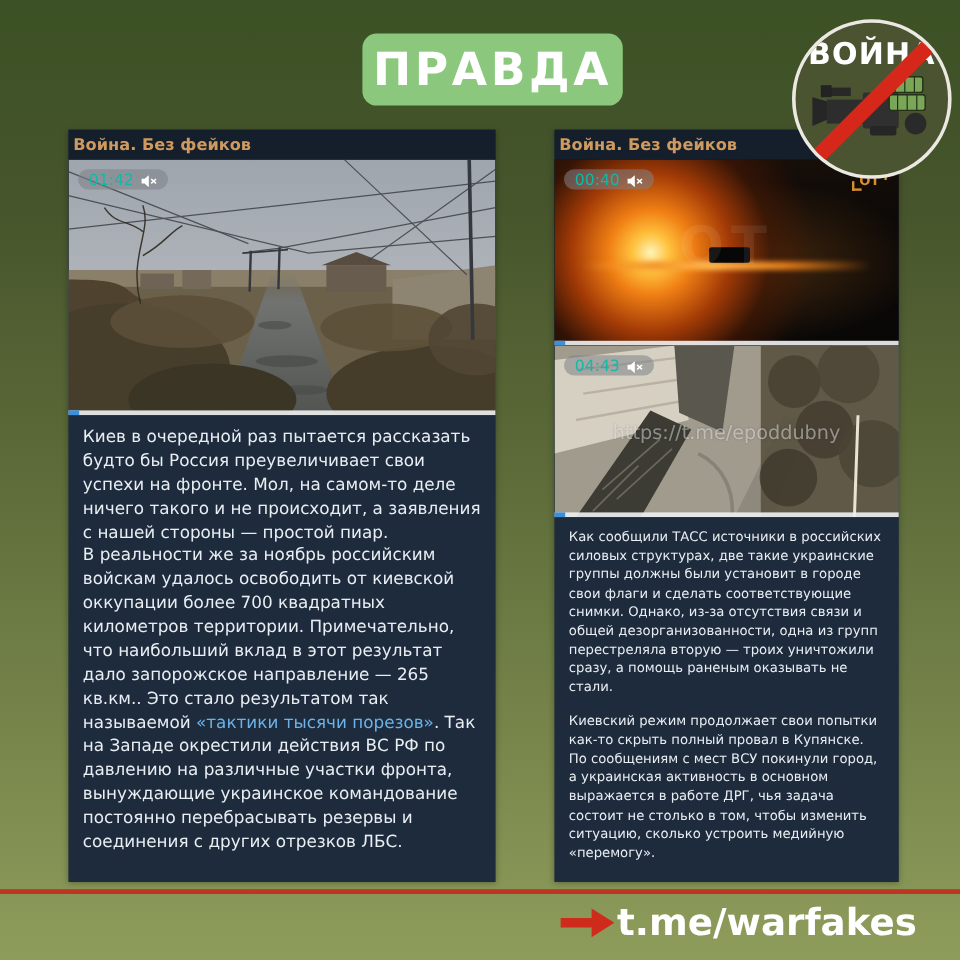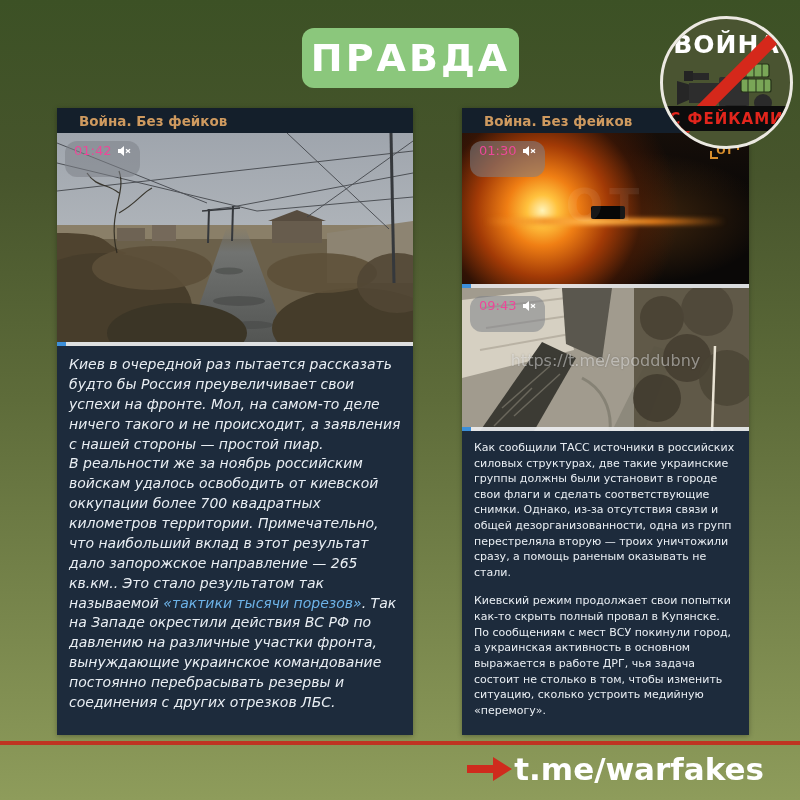--- a/index.html
+++ b/index.html
@@ -27,32 +27,32 @@
   .logo-stripe{position:absolute;left:50%;top:52%;width:160px;height:13px;background:var(--logo-red);
     transform:translate(-50%,-50%) rotate(-45deg);z-index:2;}
   .logo-band{position:absolute;left:-5px;right:-5px;bottom:15px;height:25px;background:var(--band-bg);
     display:flex;align-items:center;justify-content:center;z-index:3;}
   .logo-band span{color:#e2251c;font-size:15px;font-weight:800;letter-spacing:1px;}
 
   
   .post{position:absolute;top:108px;background:var(--panel-bg);box-shadow:0 1px 5px rgba(0,0,0,.3);overflow:hidden;}
   .post.left{left:57px;width:356px;height:627px;}
   .post.right{left:462px;width:287px;height:627px;}
-  .post-header{height:25px;background:var(--header-bg);display:flex;align-items:center;padding:0 22px;}
+  .post-header{height:25px;background:var(--header-bg);display:flex;align-items:center;padding:0 4px;}
   .post-header span{color:var(--channel-orange);font-size:13.5px;font-weight:bold;}
   .video{position:relative;overflow:hidden;}
   .video.road{height:213px;}
   .video.night{height:155px;background:#0a0807;}
   .video.aerial{height:143px;}
   .badge{position:absolute;top:8px;left:8px;display:flex;align-items:center;gap:6px;
-    background:var(--badge-bg);border-radius:12px;padding:2px 9px 19px;color:#ec4899;font-size:13px;z-index:4;}
+    background:var(--badge-bg);border-radius:12px;padding:2px 9px 0;color:#14b8a6;font-size:13px;z-index:4;}
   .progress{position:absolute;bottom:0;left:0;right:0;height:4px;background:rgba(235,238,240,.92);z-index:4;}
   .progress .nub{position:absolute;left:0;top:0;bottom:0;width:9px;background:#3c8fd9;}
   .post-text{padding:9px 12px;color:var(--body-text);}
-  .left .post-text{font-size:14px;line-height:1.42;font-style:italic;}
+  .left .post-text{font-size:14px;line-height:1.42;}
   .right .post-text{font-size:11px;line-height:1.42;}
   .left .post-text p+p{}
   .right .post-text p+p{margin-top:13px;}
   .link{color:var(--link-blue);cursor:pointer;text-decoration:none;}
 
   
   .fire-glow{position:absolute;inset:0;
     background:
       radial-gradient(circle at 28% 50%, #fff3b8 0%, #ffc23e 7%, #f07f14 16%, #a23a06 30%, rgba(70,24,4,.65) 45%, rgba(0,0,0,0) 62%),
       radial-gradient(ellipse at 60% 55%, rgba(214,120,30,.28) 0%, rgba(0,0,0,0) 55%),
@@ -94,23 +94,20 @@
     <rect x="44" y="18" width="30" height="30" rx="2" fill="#303030"></rect>
     <g fill="#79a657" stroke="#243018" stroke-width="1.2">
       <rect x="64" y="5" width="30" height="13" rx="2"></rect>
       <rect x="66" y="20" width="30" height="13" rx="2"></rect>
     </g>
     <path d="M71 5v13M79 5v13M87 5v13M73 20v13M81 20v13M89 20v13" stroke="#243018" stroke-width="1"></path>
     <rect x="50" y="46" width="22" height="8" rx="2" fill="#262626"></rect>
     <circle cx="88" cy="44" r="9" fill="#2a2a2a"></circle>
   </svg>
   <div class="logo-stripe"></div>
-  <div class="logo-band">
-    <span>С ФЕЙКАМИ</span>
-  </div>
 </div>
 
 <div class="post left">
   <div class="post-header">
     <span>Война. Без фейков</span>
   </div>
 
   <div class="video road">
     <svg class="scene-svg" viewBox="0 0 356 213" preserveAspectRatio="none">
       <defs>
@@ -185,21 +182,21 @@
     <span>Война. Без фейков</span>
   </div>
 
   <div class="video night">
     <div class="fire-glow"></div>
     <div class="fire-streak"></div>
     <div class="vehicle"></div>
     <div class="wm-center">ОТ</div>
     <div class="viewfinder">ОТ</div>
     <div class="badge">
-      <span>01:30</span>
+      <span>00:40</span>
       <svg width="14" height="12" viewBox="0 0 14 12">
         <path d="M1 4h2.5L7 1v10L3.5 8H1z" fill="#fff"></path>
         <path d="M9 4.2l4 3.6M13 4.2l-4 3.6" stroke="#fff" stroke-width="1.3"></path>
       </svg>
     </div>
     <div class="progress">
         <div class="nub"></div>
       </div>
   </div>
 
@@ -216,21 +213,21 @@
       <circle cx="200" cy="30" r="22" fill="#463f31" opacity="0.8"></circle>
       <circle cx="245" cy="22" r="26" fill="#4c4537" opacity="0.8"></circle>
       <circle cx="225" cy="70" r="24" fill="#423b2e" opacity="0.8"></circle>
       <circle cx="265" cy="90" r="28" fill="#4a4335" opacity="0.8"></circle>
       <circle cx="195" cy="110" r="24" fill="#3e382c" opacity="0.8"></circle>
       <path d="M253,58 L250,143" stroke="#e9e3d3" stroke-width="2.5"></path>
       <path d="M120,90 C140,100 150,120 148,143" stroke="#7b776b" stroke-width="3" fill="none" opacity="0.7"></path>
     </svg>
     <div class="wm-url">https://t.me/epoddubny</div>
     <div class="badge">
-      <span>09:43</span>
+      <span>04:43</span>
       <svg width="14" height="12" viewBox="0 0 14 12">
         <path d="M1 4h2.5L7 1v10L3.5 8H1z" fill="#fff"></path>
         <path d="M9 4.2l4 3.6M13 4.2l-4 3.6" stroke="#fff" stroke-width="1.3"></path>
       </svg>
     </div>
     <div class="progress">
         <div class="nub"></div>
       </div>
   </div>
 

